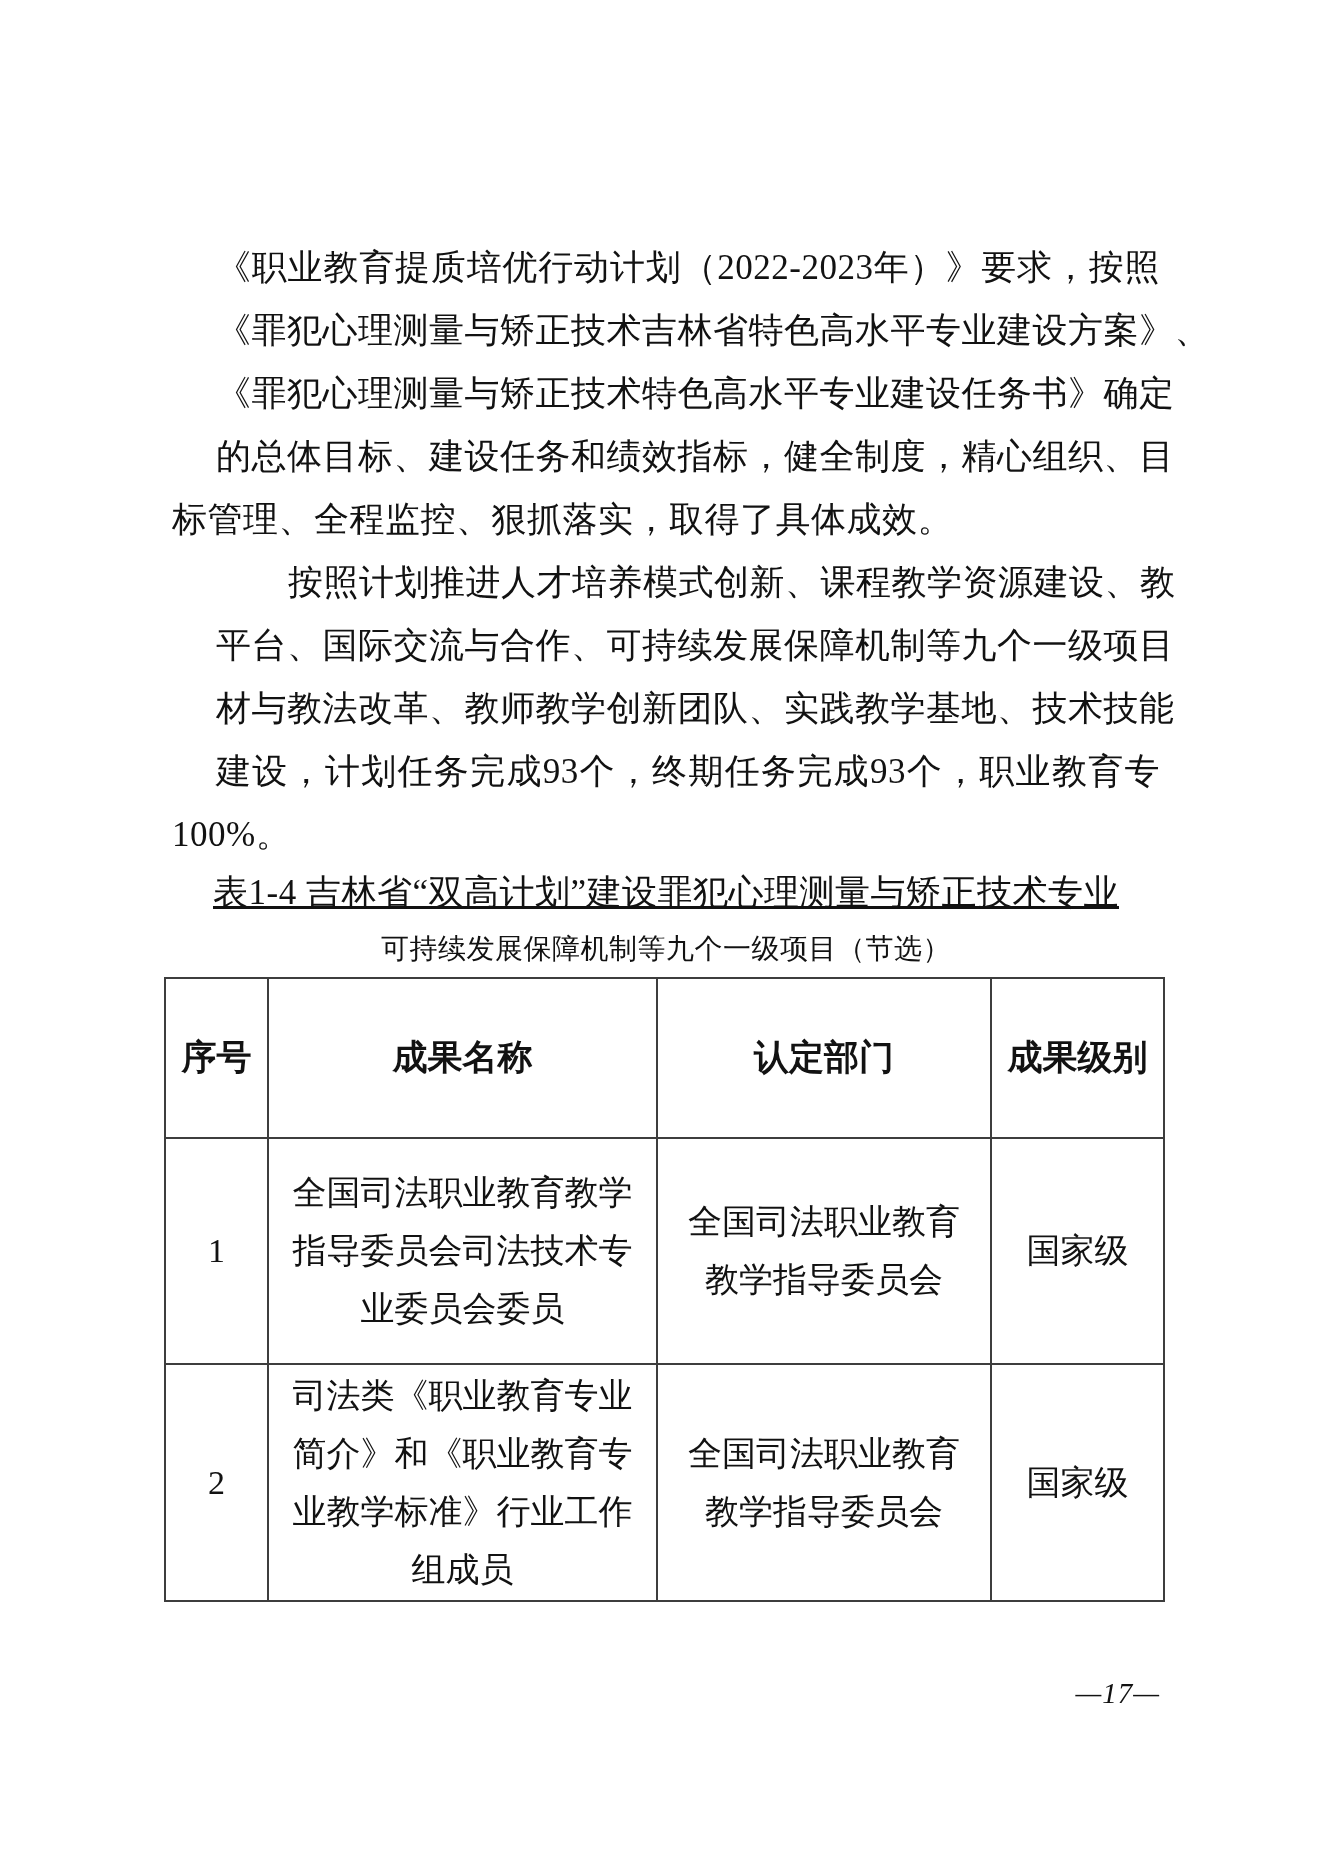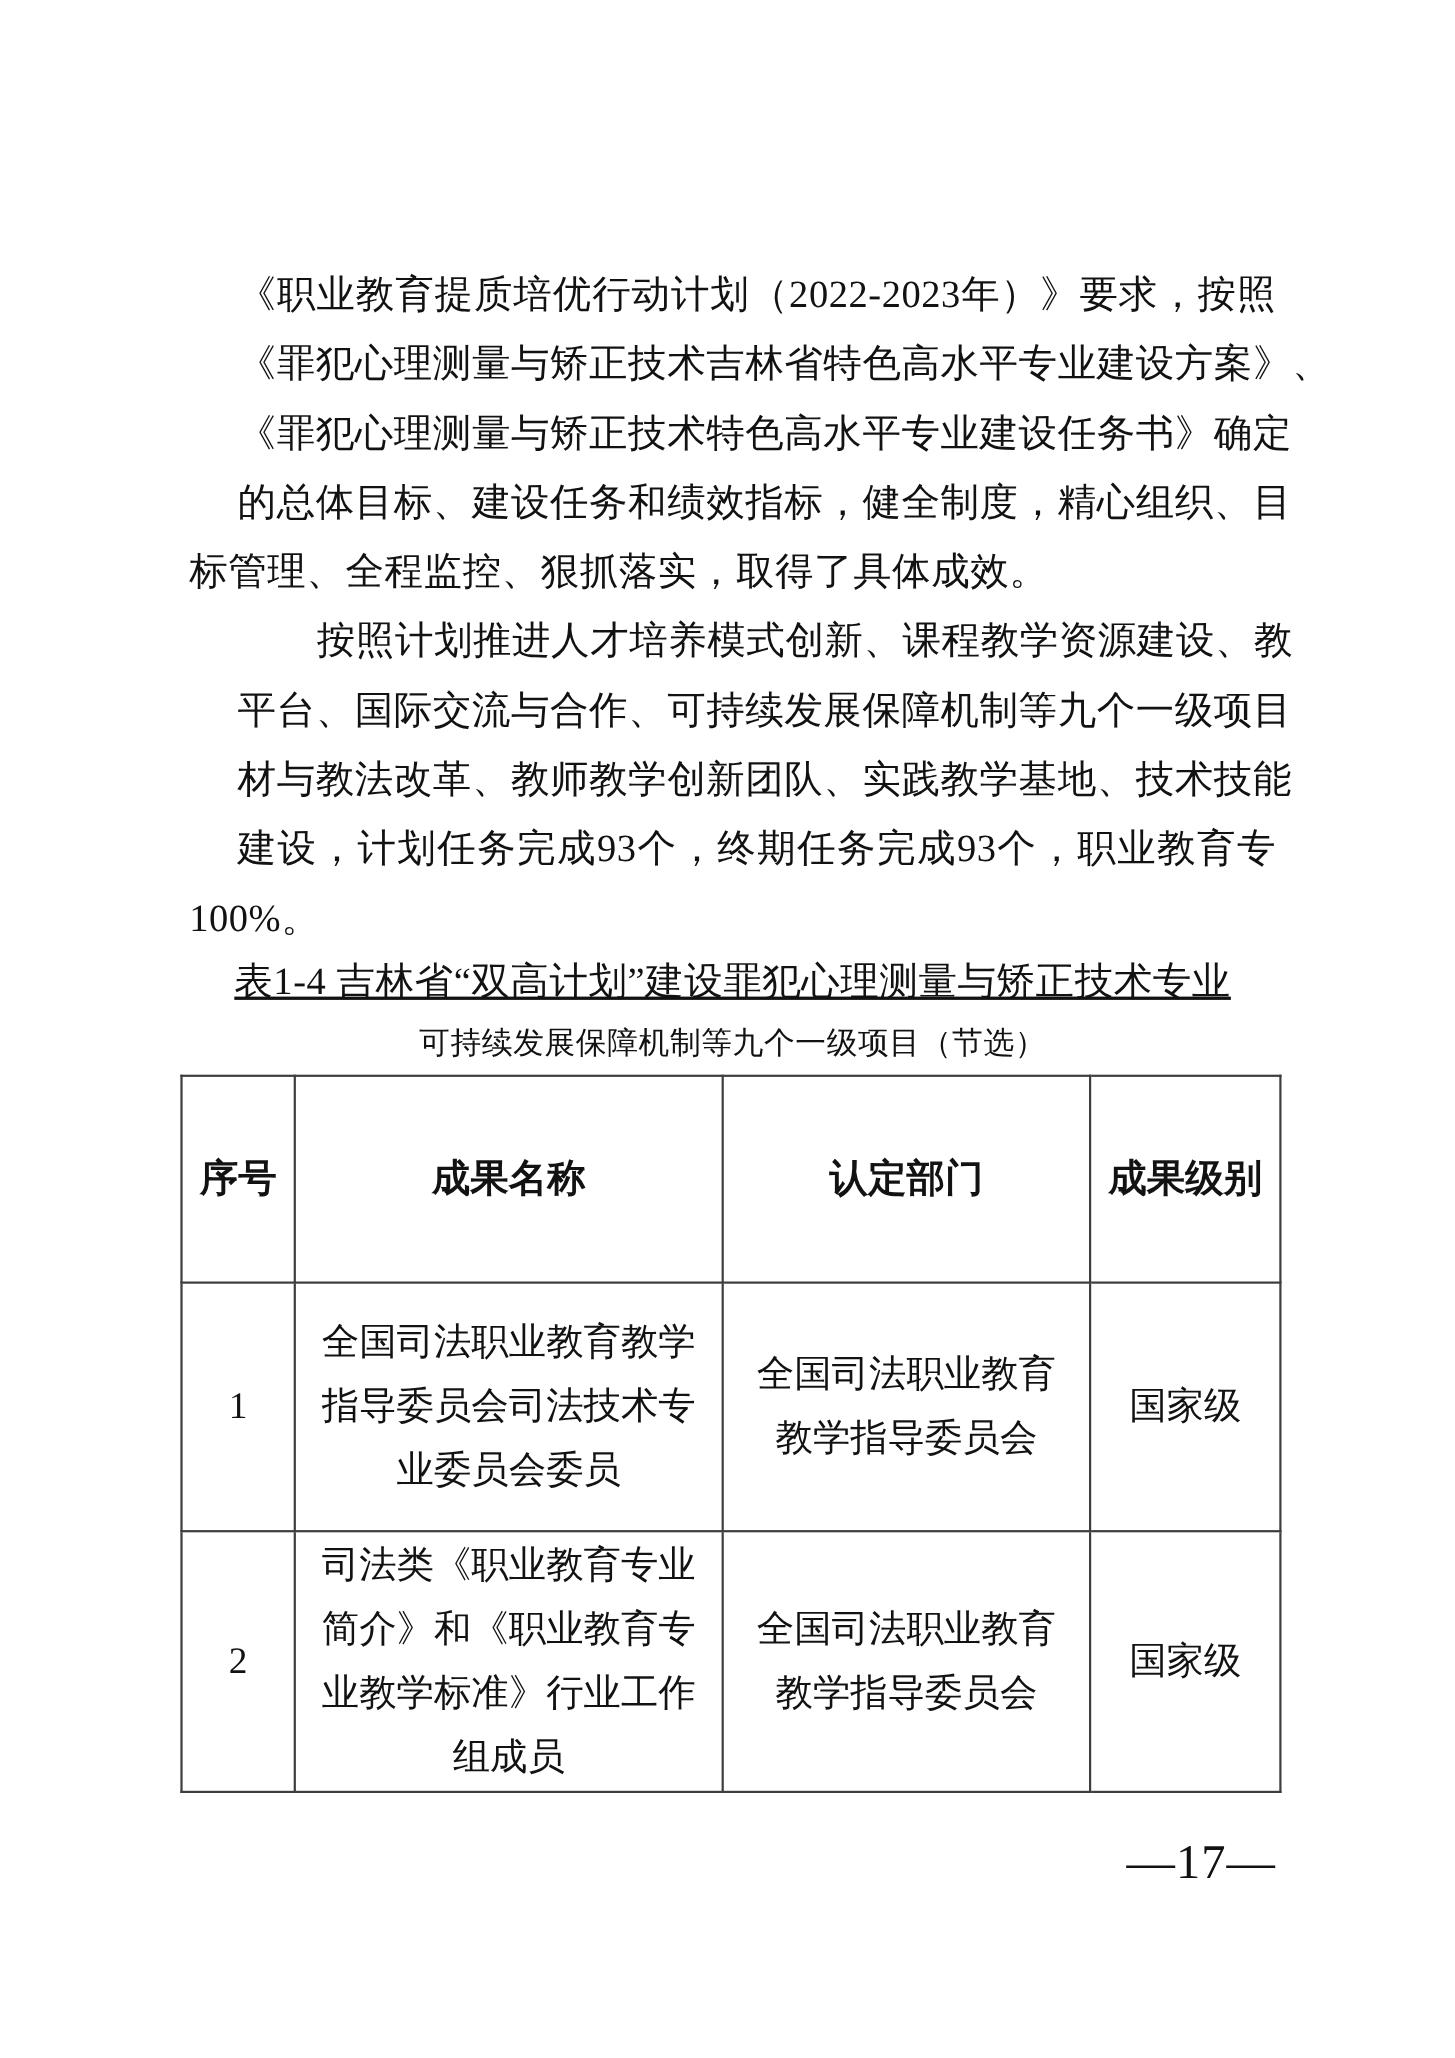--- a/index.html
+++ b/index.html
@@ -59,31 +59,32 @@
     vertical-align:middle;
     padding:0;
     font-size:34px;
     line-height:58px;
     color:#121212;
   }
   table.results th{
     font-weight:bold;
     font-size:35px;
   }
-  tr.hdr-row{ height:188px; }
+  tr.hdr-row{ height:160px; }
   tr.row-1{ height:226px; }
   tr.row-2{ height:237px; }
   td.multiline{ white-space:pre-line; }
   
   .pageno{
     position:absolute;
     left:960px;top:1668px;width:200px;
     text-align:right;
-    font-size:44px;line-height:50px;
+    font-size:29px;line-height:50px;
     letter-spacing:1px;
+    font-style:italic;
   }
 </style>
 </head>
 <body>
 
 <div class="page">
 
   <div class="text-block">
     <div class="bline j">《职业教育提质培优行动计划（2022-2023年）》要求，按照</div>
     <div class="bline j">《罪犯心理测量与矫正技术吉林省特色高水平专业建设方案》、</div>

